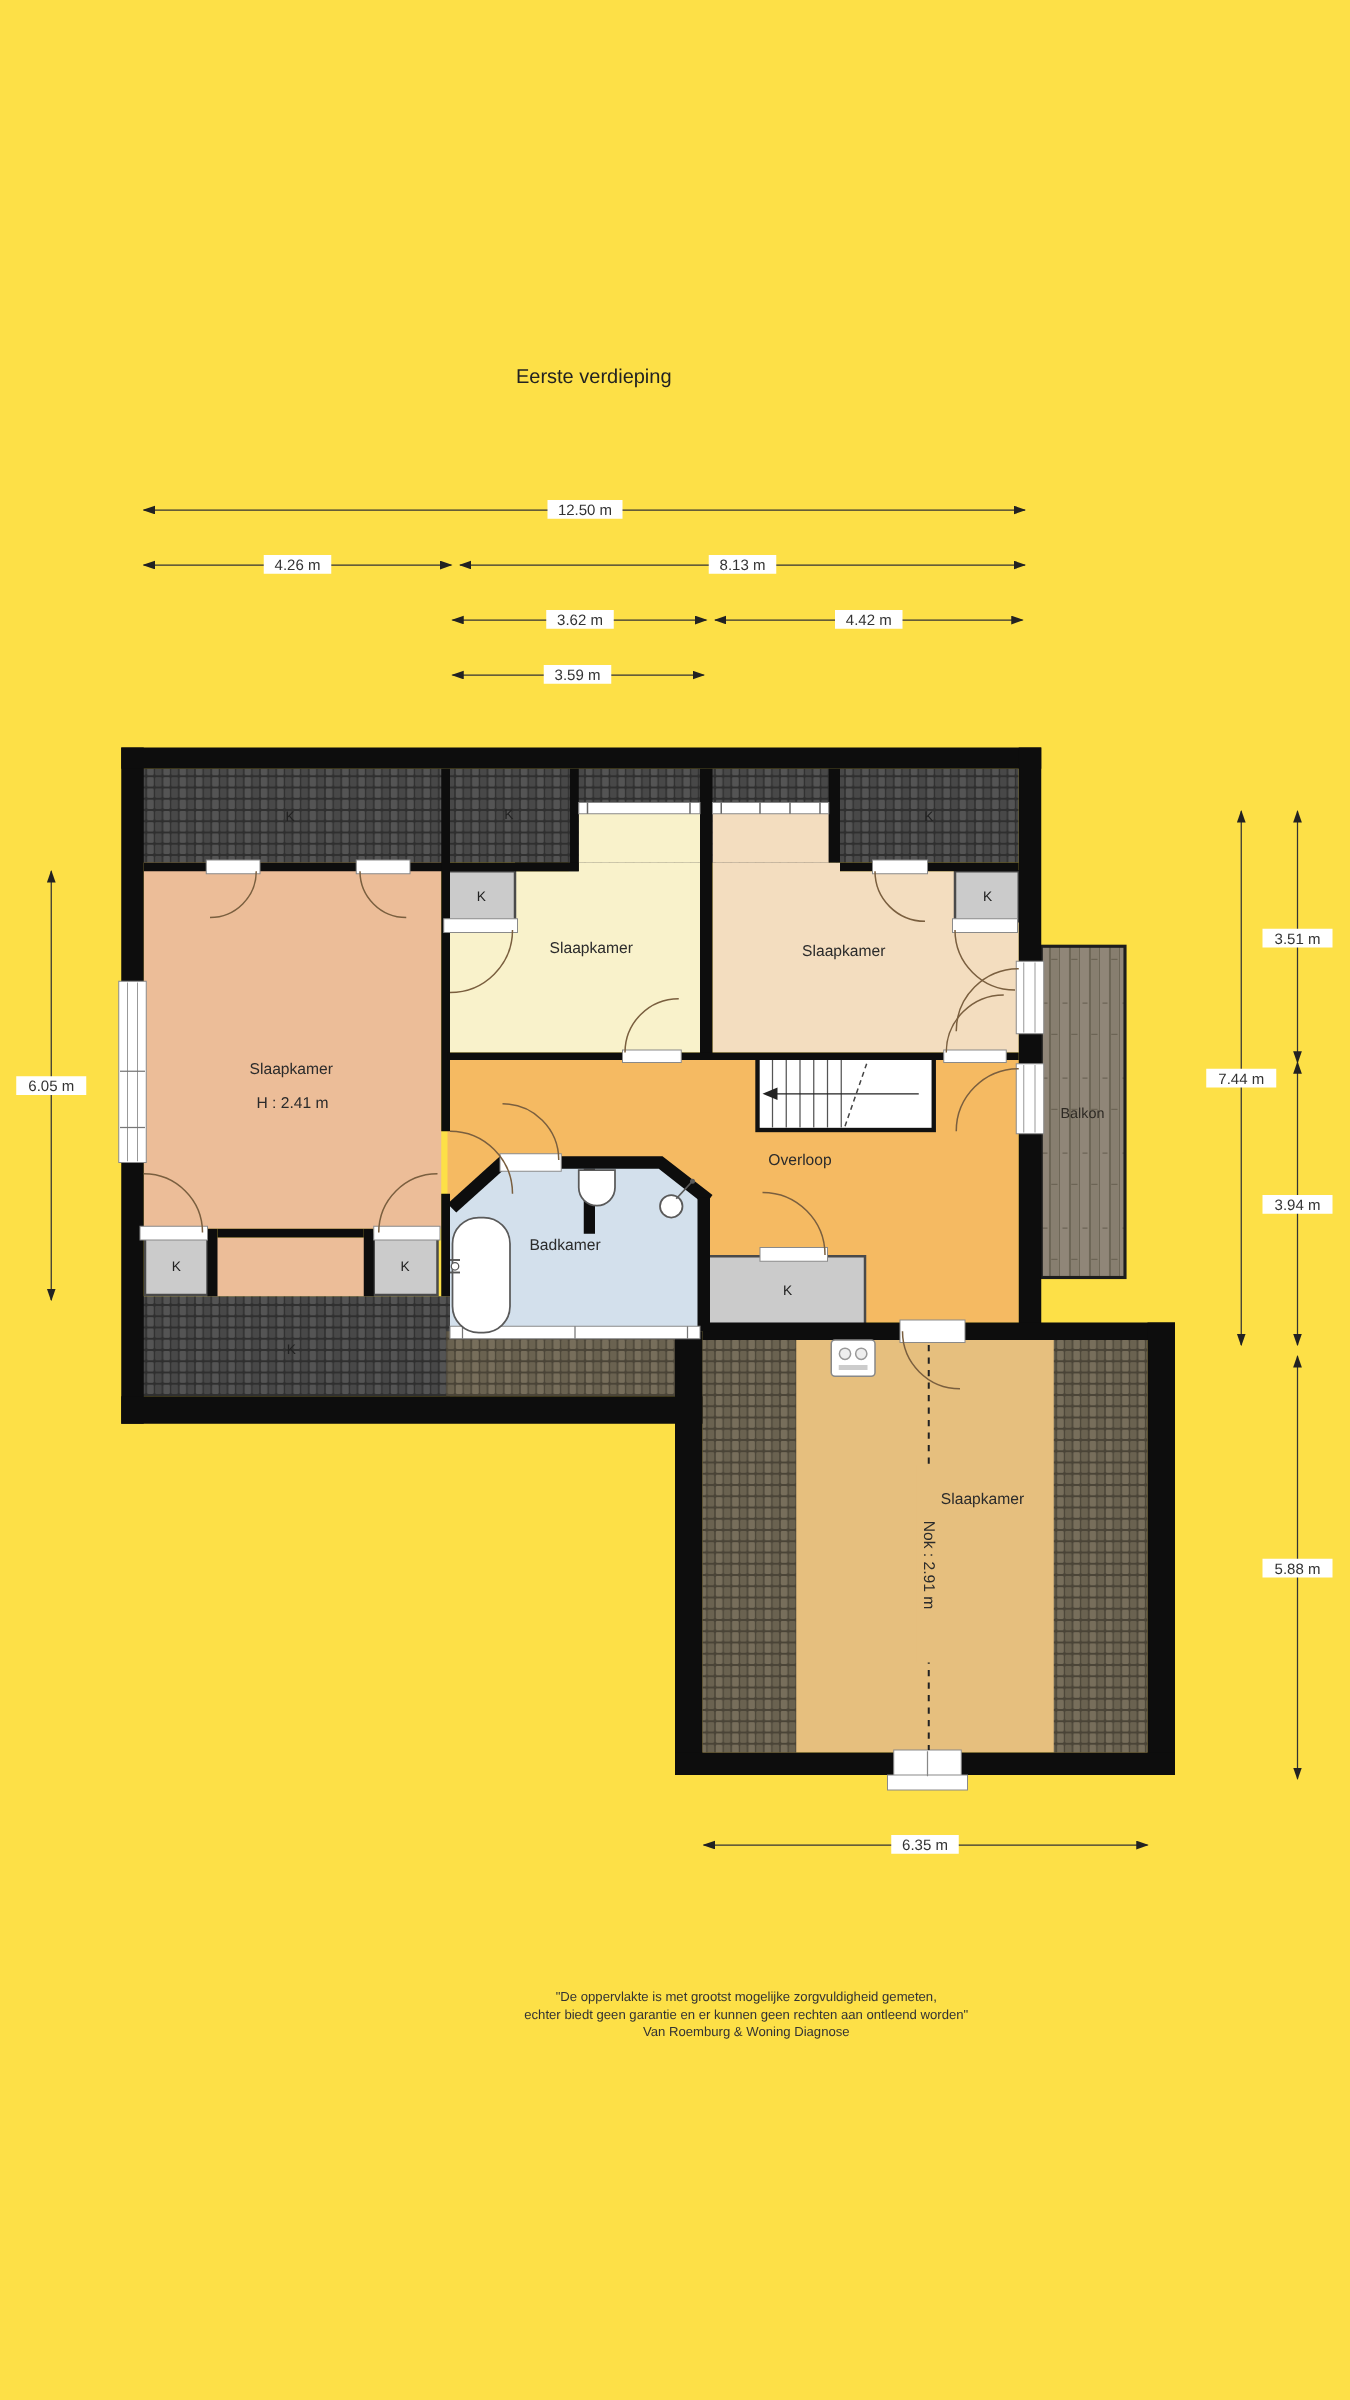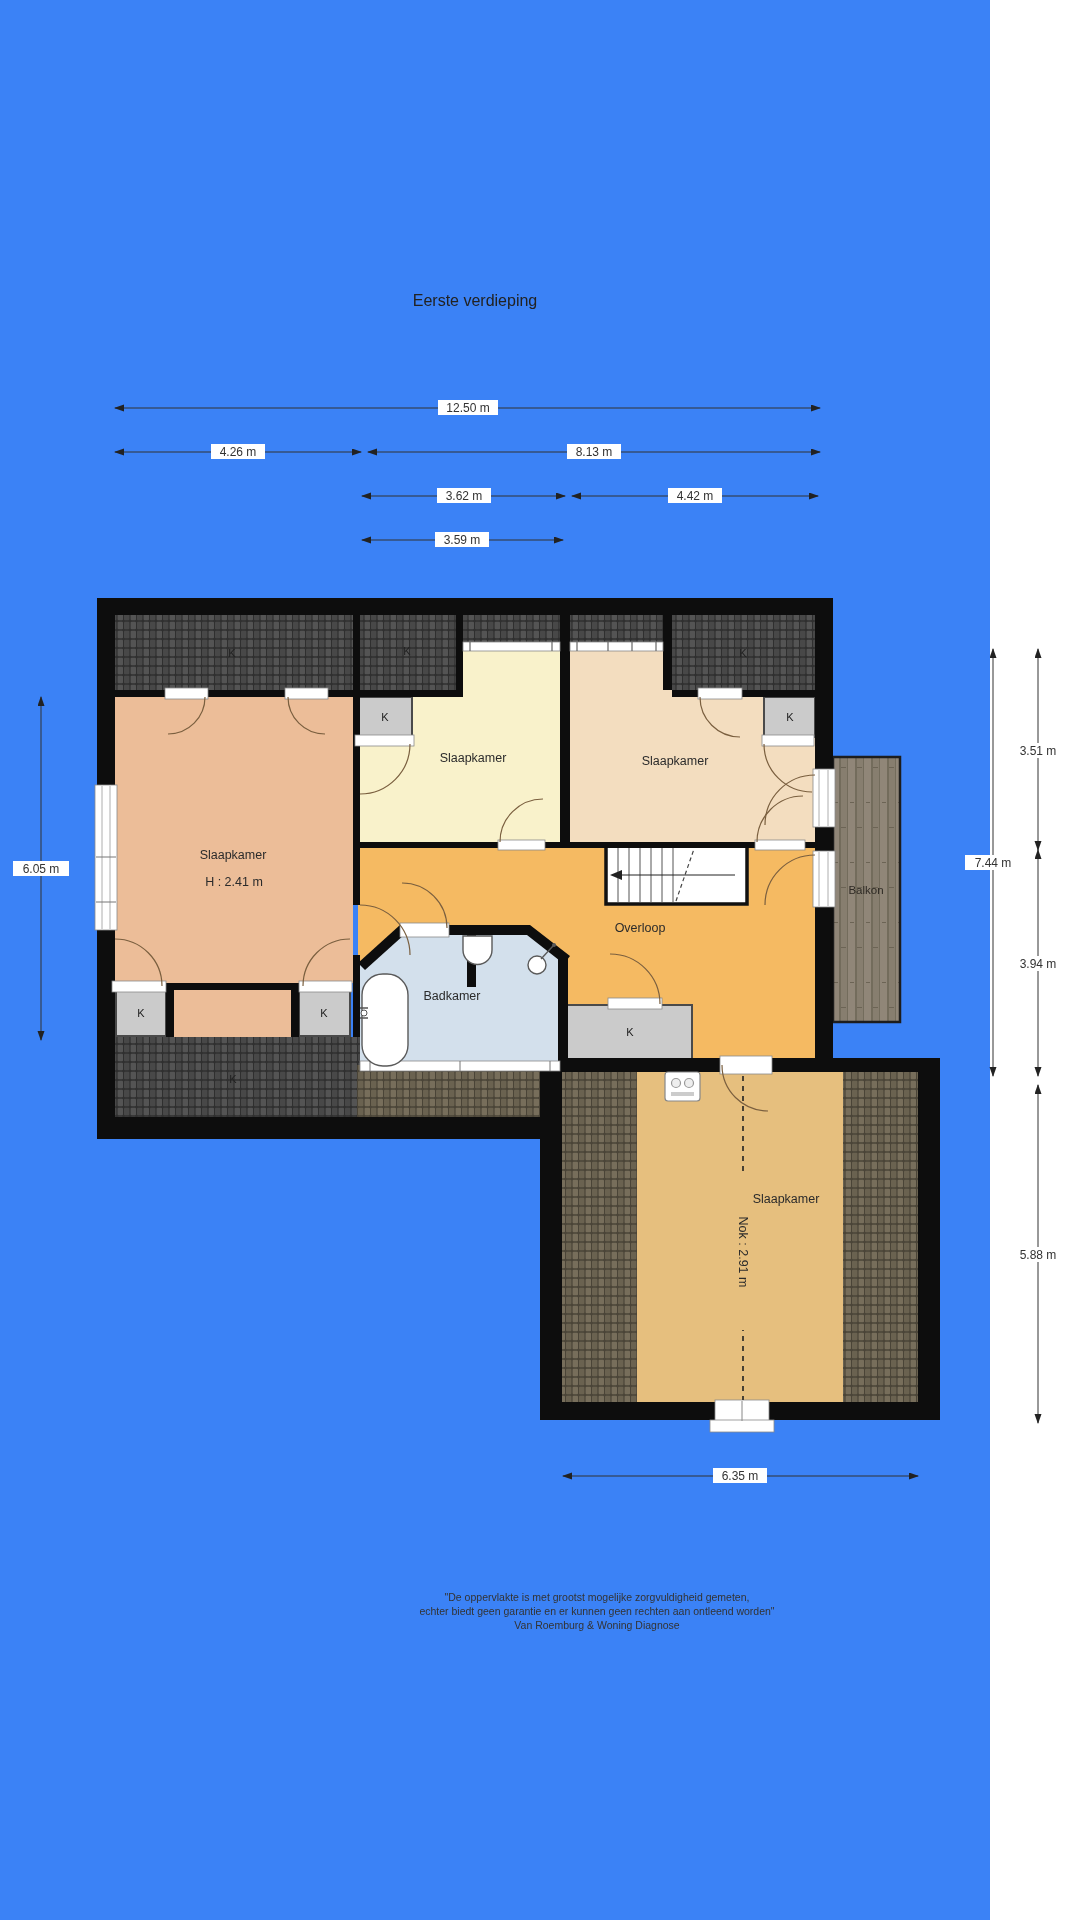--- a/index.html
+++ b/index.html
@@ -1,16 +1,16 @@
 <!DOCTYPE html>
 <html><head>
 <meta charset="utf-8">
 <style>
   html,body{margin:0;padding:0;background:#fff;}
-  #page{position:relative;width:990px;height:1920px;background:#3b82f6;font-family:"Liberation Sans",sans-serif;}
+  #page{position:relative;width:1080px;height:1920px;background:#fde047;font-family:"Liberation Sans",sans-serif;}
   svg{display:block;}
   text{font-family:"Liberation Sans",sans-serif;fill:#222;}
   .t-title{font-size:16px;}
   .t-room{font-size:12.5px;fill:#2b2b2b;}
   .t-k{font-size:11px;fill:#222;}
   .t-dim{font-size:12px;fill:#333;}
   .t-foot{font-size:10.5px;fill:#333;}
   .dimline{stroke:#333;stroke-width:1;}
   .arc{stroke:#7a5f3f;stroke-width:1.2;fill:none;}
   .wall{fill:#0d0d0d;}

